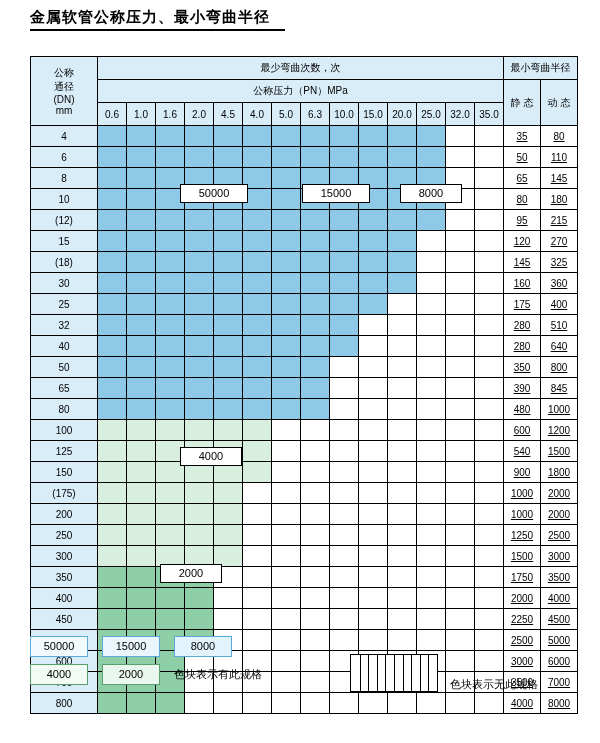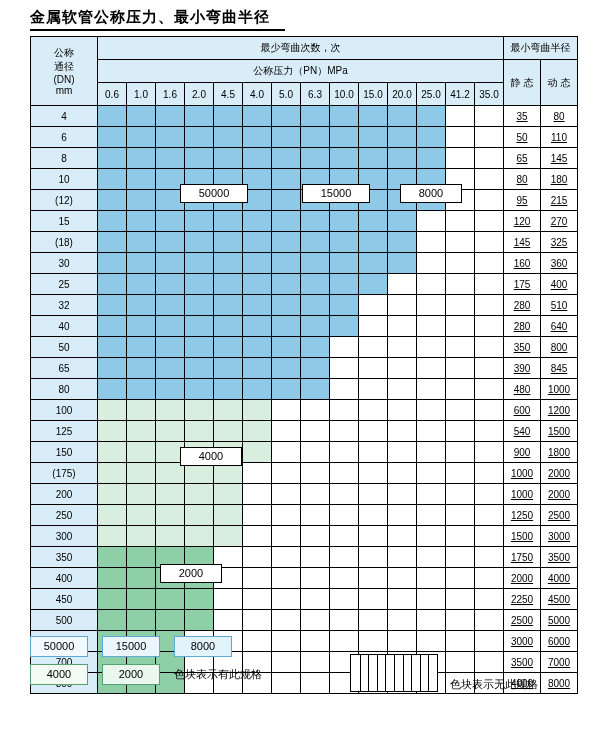--- a/index.html
+++ b/index.html
@@ -15,21 +15,21 @@
     position:absolute;left:30px;top:8px;
     font-family:"Liberation Serif","DejaVu Serif",serif;
     font-size:15px;font-weight:bold;letter-spacing:1px;text-align:right;
   }
   .title-underline{
     position:absolute;left:30px;top:29px;width:255px;height:2px;background:#000;
   }
 
   
   .tbl-wrap{position:absolute;left:30px;top:36px;}
-  table.main{border-collapse:collapse;}
+  table.main{border-collapse:collapse;margin-top:20px;}
   table.main td,table.main th{
     border:1px solid #000;
     font-size:10px;
     text-align:center;
     vertical-align:middle;
     padding:0;
     font-weight:normal;
   }
   .hdr{background:#d9edf8;}
   .dn-col{width:66px;height:20px;}
@@ -112,21 +112,21 @@
           <td class="hdr hdr-bot pn-col">1.6</td>
           <td class="hdr hdr-bot pn-col">2.0</td>
           <td class="hdr hdr-bot pn-col">4.5</td>
           <td class="hdr hdr-bot pn-col">4.0</td>
           <td class="hdr hdr-bot pn-col">5.0</td>
           <td class="hdr hdr-bot pn-col">6.3</td>
           <td class="hdr hdr-bot pn-col">10.0</td>
           <td class="hdr hdr-bot pn-col">15.0</td>
           <td class="hdr hdr-bot pn-col">20.0</td>
           <td class="hdr hdr-bot pn-col">25.0</td>
-          <td class="hdr hdr-bot pn-col">41.2</td>
+          <td class="hdr hdr-bot pn-col">32.0</td>
           <td class="hdr hdr-bot pn-col">35.0</td>
         </tr>
     </thead>
     <tbody id="tbody">
         <tr class="row-h">
           <td class="hdr dn-col">4</td>
           <td class="pn-col f-blue">&nbsp;</td>
           <td class="pn-col f-blue">&nbsp;</td>
           <td class="pn-col f-blue">&nbsp;</td>
           <td class="pn-col f-blue">&nbsp;</td>

